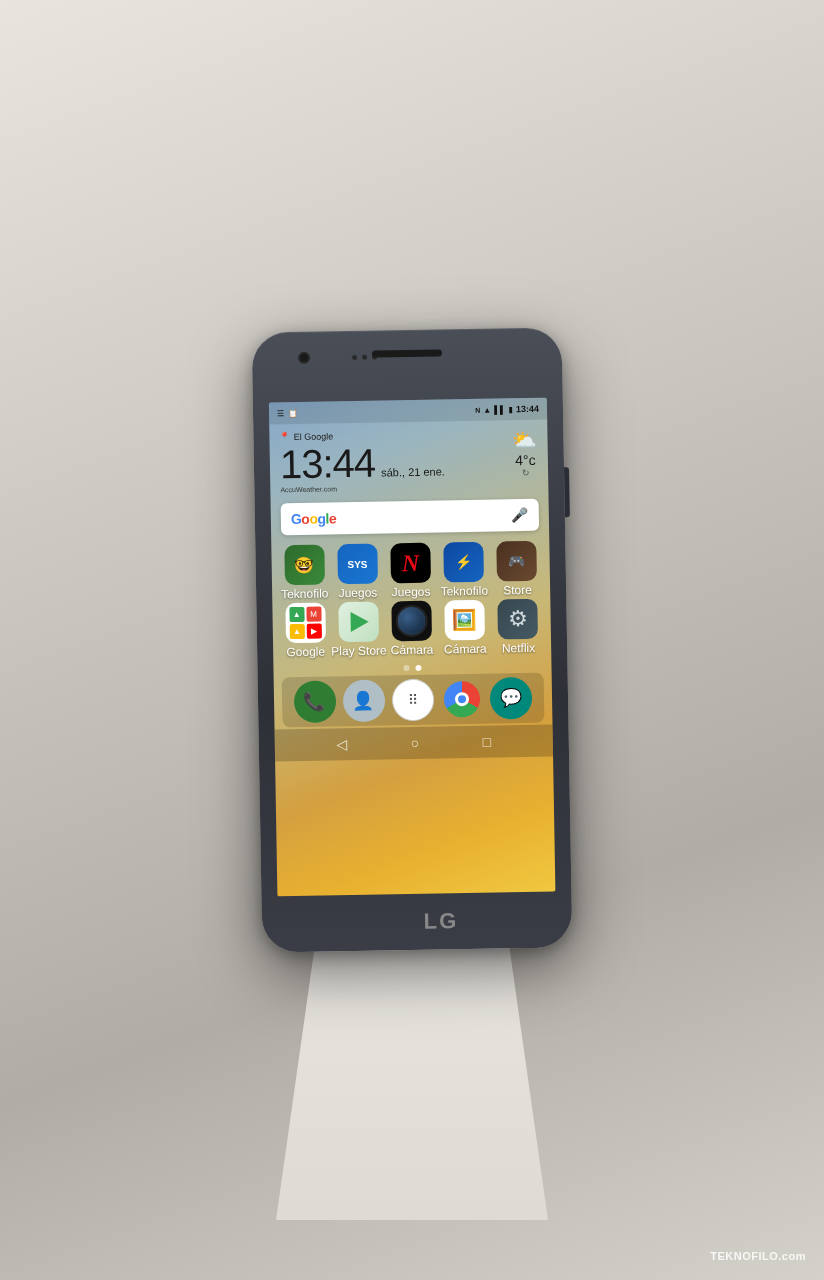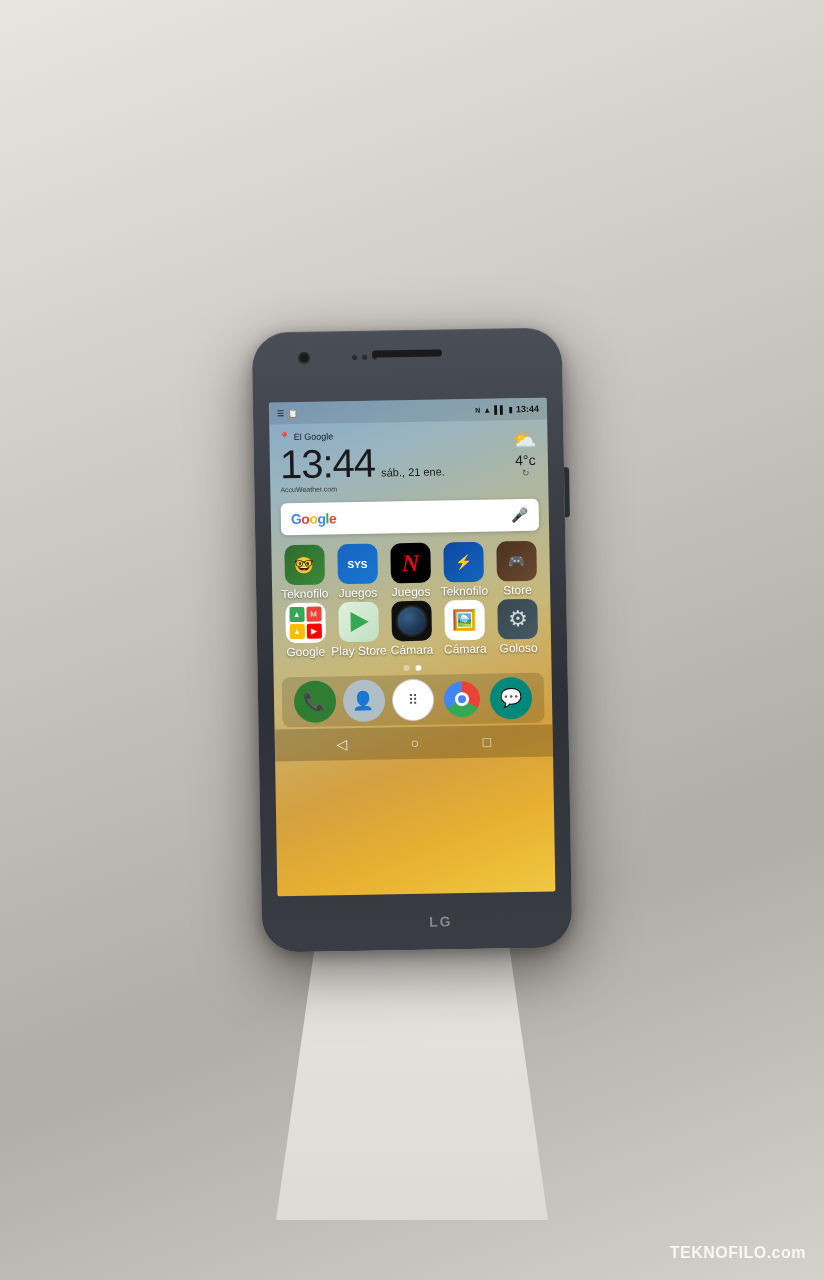--- a/index.html
+++ b/index.html
@@ -35,21 +35,21 @@
       clip-path: polygon(35% 0%, 65% 0%, 90% 100%, 10% 100%);
       border-radius: 0 0 20px 20px;
     }
 
     
     .watermark {
       position: absolute;
       bottom: 18px;
       right: 18px;
       color: rgba(255,255,255,0.85);
-      font-size: 16px;
+      font-size: 11px;
       font-weight: bold;
       letter-spacing: 0.5px;
     }
 
     
     .phone {
       position: relative;
       width: 310px;
       height: 620px;
       background: linear-gradient(180deg, #4a4e56 0%, #3a3d45 30%, #2e3038 60%, #3a3d45 100%);
@@ -325,21 +325,21 @@
 
     
     .bottom-bezel {
       width: 100%;
       height: 55px;
       display: flex;
       align-items: center;
       justify-content: center;
     }
     .lg-logo {
-      font-size: 14px;
+      font-size: 22px;
       font-weight: bold;
       color: #888;
       letter-spacing: 2px;
       margin-left: 48px;
     }
 
     
     .volume-btn {
       position: absolute;
       right: -5px;
@@ -547,21 +547,21 @@
           <div class="app-icon" style="background:white;">
             <span style="font-size:20px;">🖼️</span>
           </div>
           <span class="app-label">Cámara</span>
         </div>
 
         <div class="app-item">
           <div class="app-icon icon-settings">
             <span class="settings-gear">⚙</span>
           </div>
-          <span class="app-label">Goloso</span>
+          <span class="app-label">Netflix</span>
         </div>
 
       </div>
     </div>
 
     <div class="page-dots">
       <div class="page-dot"></div>
       <div class="page-dot active"></div>
     </div>
 

